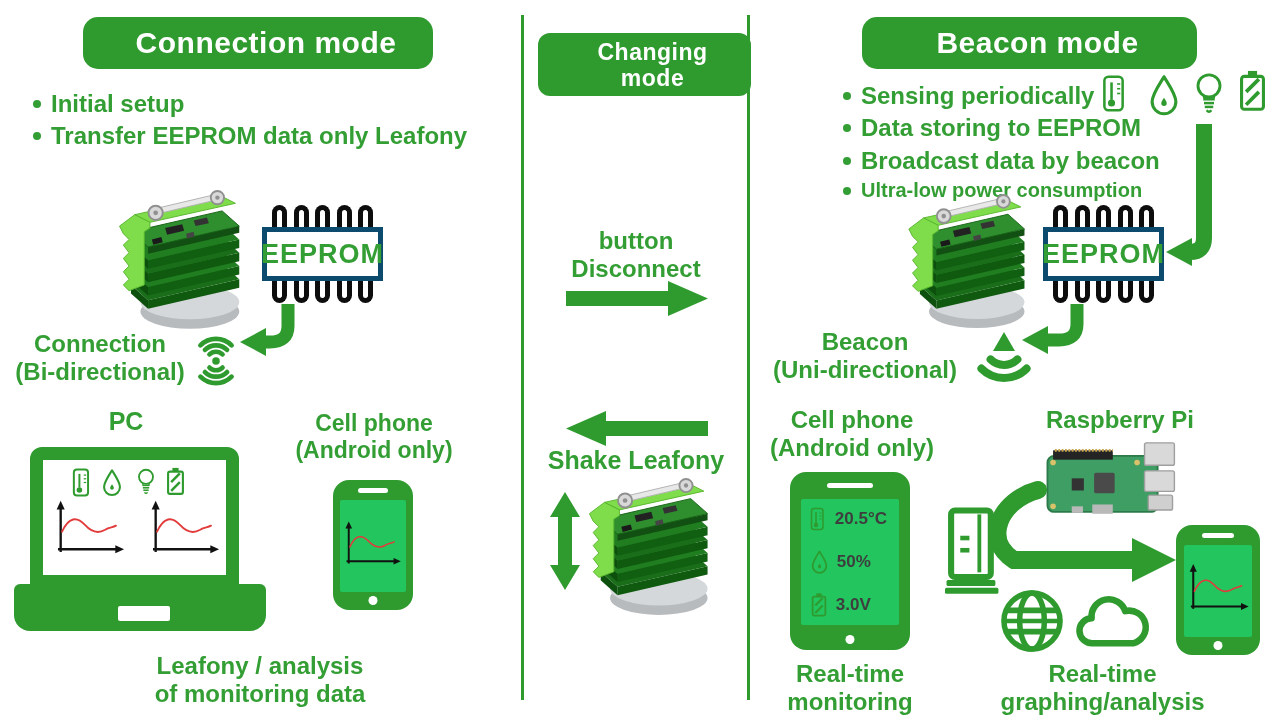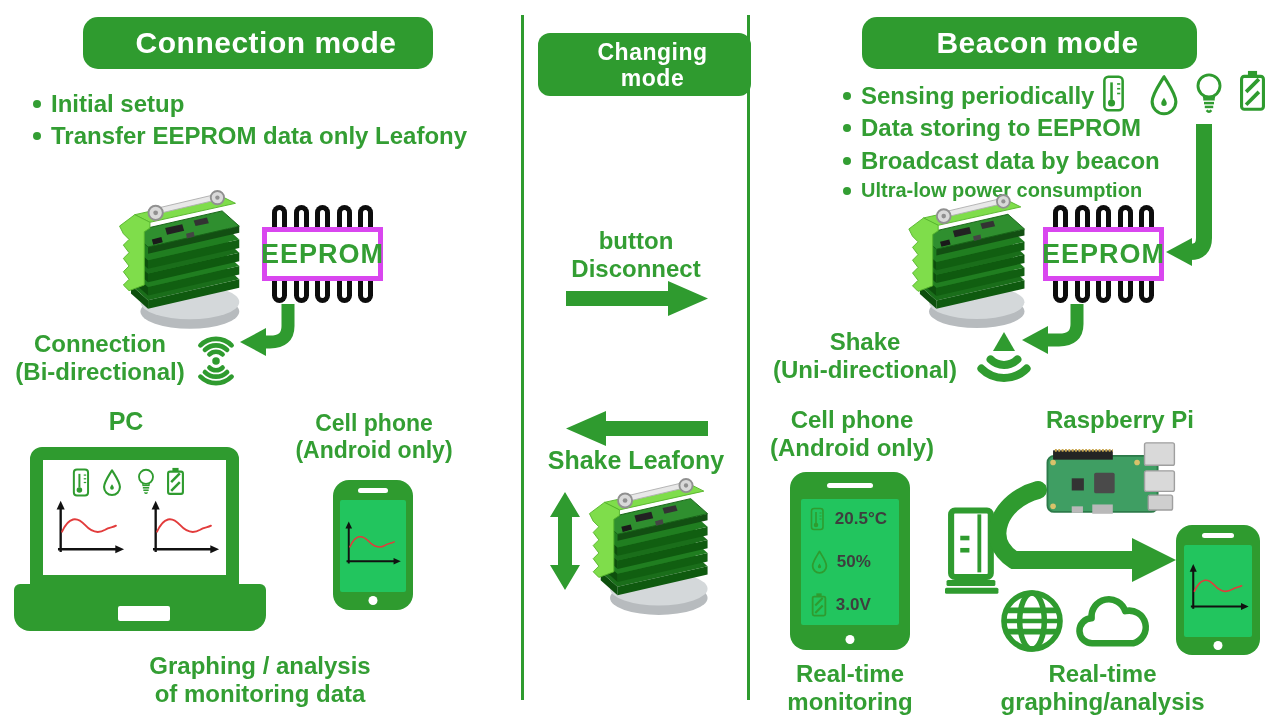--- a/index.html
+++ b/index.html
@@ -17,21 +17,21 @@
   .brow{display:flex;align-items:flex-start;color:var(--tg);font-weight:700;white-space:nowrap;
         line-height:1.18;margin-bottom:4px;}
   .brow .dot{flex:0 0 8px;width:8px;height:8px;border-radius:50%;background:var(--tg);margin:10px 10px 0 0;}
   .brow.small .dot{margin-top:8px;}
   
   .chip{position:absolute;width:121px;}
   .chip .pins{display:flex;justify-content:space-between;padding:0 10px;box-sizing:border-box;width:121px;height:22px;}
   .chip .pin{width:15px;height:22px;border:5px solid #0d0d0d;background:#fff;box-sizing:border-box;}
   .chip .pins.top .pin{border-bottom:none;border-radius:8px 8px 0 0;}
   .chip .pins.bottom .pin{border-top:none;border-radius:0 0 8px 8px;}
-  .chip .body{width:121px;height:54px;border:5px solid #d946ef;background:#fff;box-sizing:border-box;
+  .chip .body{width:121px;height:54px;border:5px solid #0c4a6e;background:#fff;box-sizing:border-box;
         display:flex;align-items:center;justify-content:center;color:var(--tg);
         font-size:27px;font-weight:700;letter-spacing:1px;}
   
   .laptop-screen{position:absolute;left:30px;top:447px;width:209px;height:141px;background:#fff;
         border:13px solid var(--g);border-radius:12px 12px 0 0;box-sizing:border-box;}
   .laptop-base{position:absolute;left:14px;top:584px;width:252px;height:47px;background:var(--g);
         border-radius:6px 6px 16px 16px;}
   .touchpad{position:absolute;left:104px;top:22px;width:52px;height:15px;background:#fff;border-radius:2px;}
   
   .phone{position:absolute;background:var(--g);border-radius:16px;}
@@ -243,21 +243,21 @@
   <div class="phone" style="left:333px;top:480px;width:80px;height:130px">
     <div class="screen"></div>
     <div class="speaker"></div>
     <div class="home"></div>
   </div>
   <svg class="abs" viewBox="0 0 112 86" style="left:341px;top:518px;width:62px;height:50px">
       <use href="#minigraph"></use>
     </svg>
 
   <div class="lbl f24" style="left:140px;top:652px;width:240px">
-    <div>Graphing / analysis</div>
+    <div>Leafony / analysis</div>
     <div>of monitoring data</div>
   </div>
 
   <div class="pill abs" style="left:538px;top:33px;width:197px;height:63px;font-size:23px;line-height:26px;border-radius:12px">
     <span>Changing</span>
     <span>mode</span>
   </div>
 
   <div class="lbl f24" style="left:555px;top:227px;width:162px">
     <div>button</div>
@@ -322,21 +322,21 @@
     <div class="pins bottom">
       <span class="pin"></span>
         <span class="pin"></span>
         <span class="pin"></span>
         <span class="pin"></span>
         <span class="pin"></span>
     </div>
   </div>
 
   <div class="lbl f24" style="left:757px;top:328px;width:216px">
-    <div>Shake</div>
+    <div>Beacon</div>
     <div>(Uni-directional)</div>
   </div>
 
   <div class="lbl f24" style="left:752px;top:406px;width:200px">
     <div>Cell phone</div>
     <div>(Android only)</div>
   </div>
 
   <div class="phone" style="left:790px;top:472px;width:120px;height:178px">
     <div class="screen">

